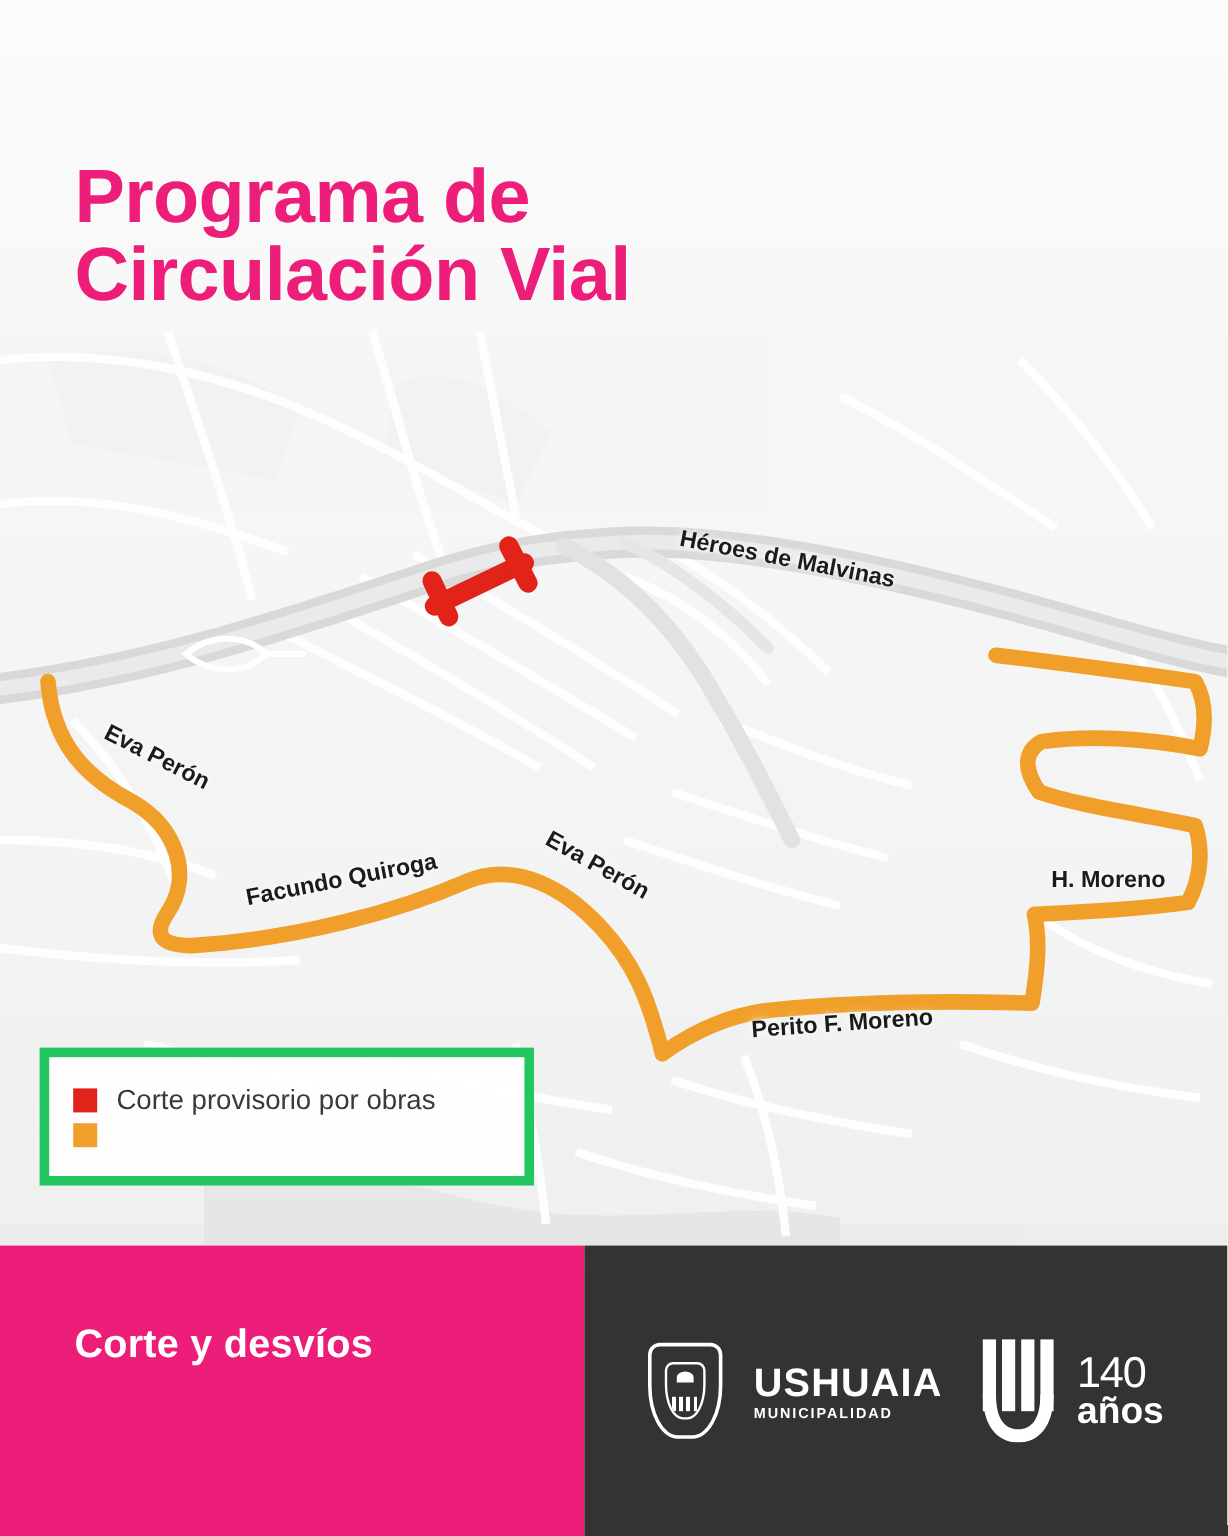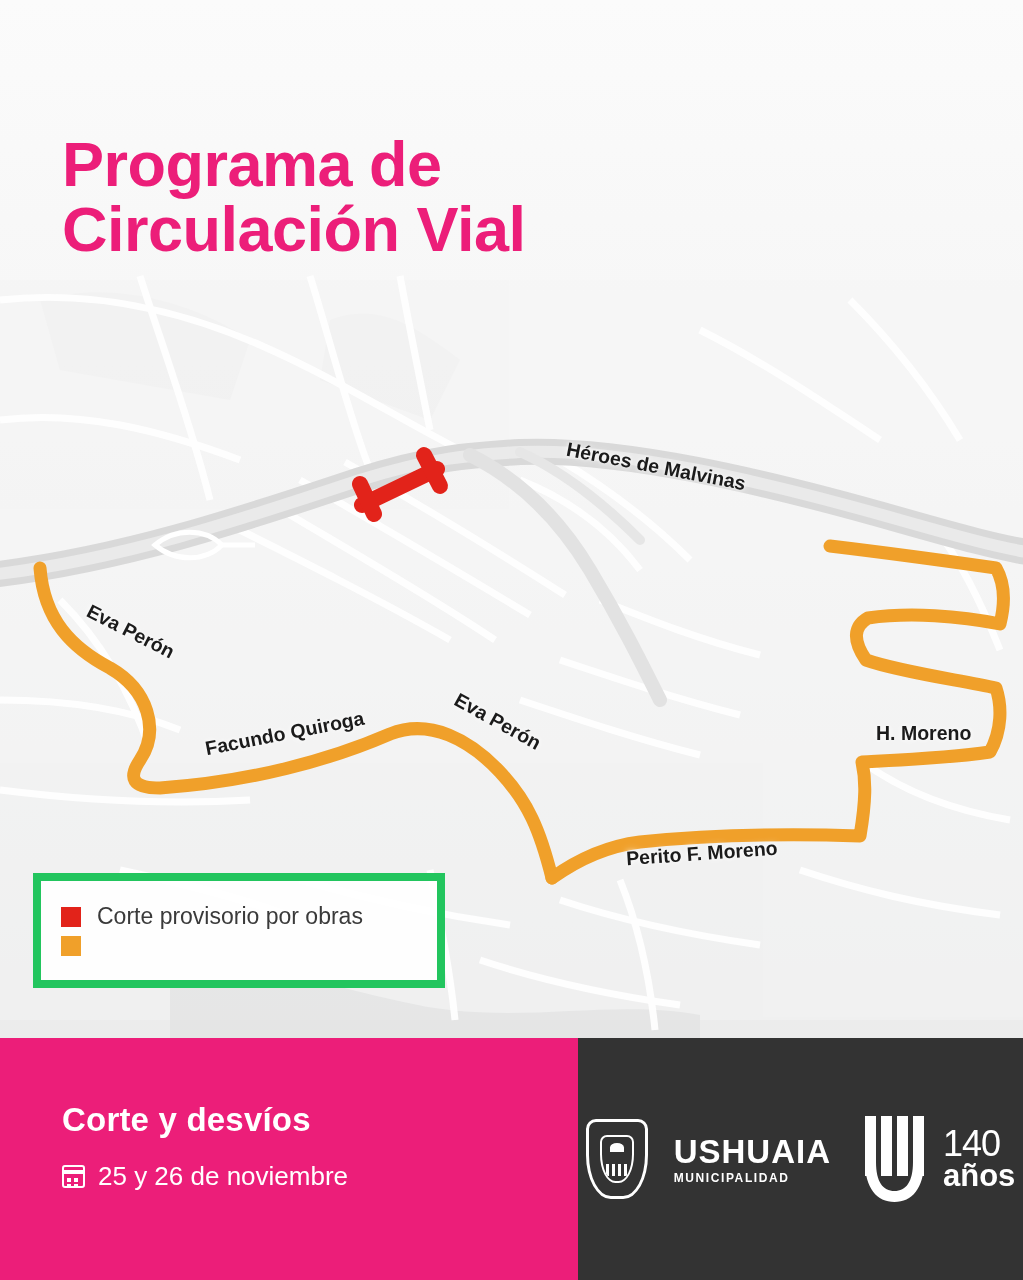--- a/index.html
+++ b/index.html
@@ -88,21 +88,21 @@
   
   .footer {
     position: absolute;
     left: 0;
     bottom: 0;
     width: 1023px;
     height: 242px;
     display: flex;
   }
   .footer-left {
-    width: 578px;
+    width: 487px;
     background: #ec1e79;
     color: #ffffff;
     box-sizing: border-box;
     padding: 63px 0 0 62px;
   }
   .footer-title {
     font-size: 33px;
     font-weight: bold;
     letter-spacing: 0.2px;
   }
@@ -328,24 +328,20 @@
       <span class="legend-text">Corte provisorio por obras</span>
     </div>
     <div class="legend-row">
       <span class="legend-swatch" style="background:#f0a02a;"></span>
     </div>
   </div>
 
   <div class="footer">
     <div class="footer-left">
       <div class="footer-title">Corte y desvíos</div>
-      <div class="footer-date-row">
-        <span class="cal-icon"></span>
-        <span class="footer-date">25 y 26 de noviembre</span>
-      </div>
     </div>
     <div class="footer-right">
       <div class="shield">
         <div class="shield-inner"></div>
       </div>
       <div class="brand-text">
         <div class="brand-main">USHUAIA</div>
         <div class="brand-sub">MUNICIPALIDAD</div>
       </div>
       <div class="anniv">

